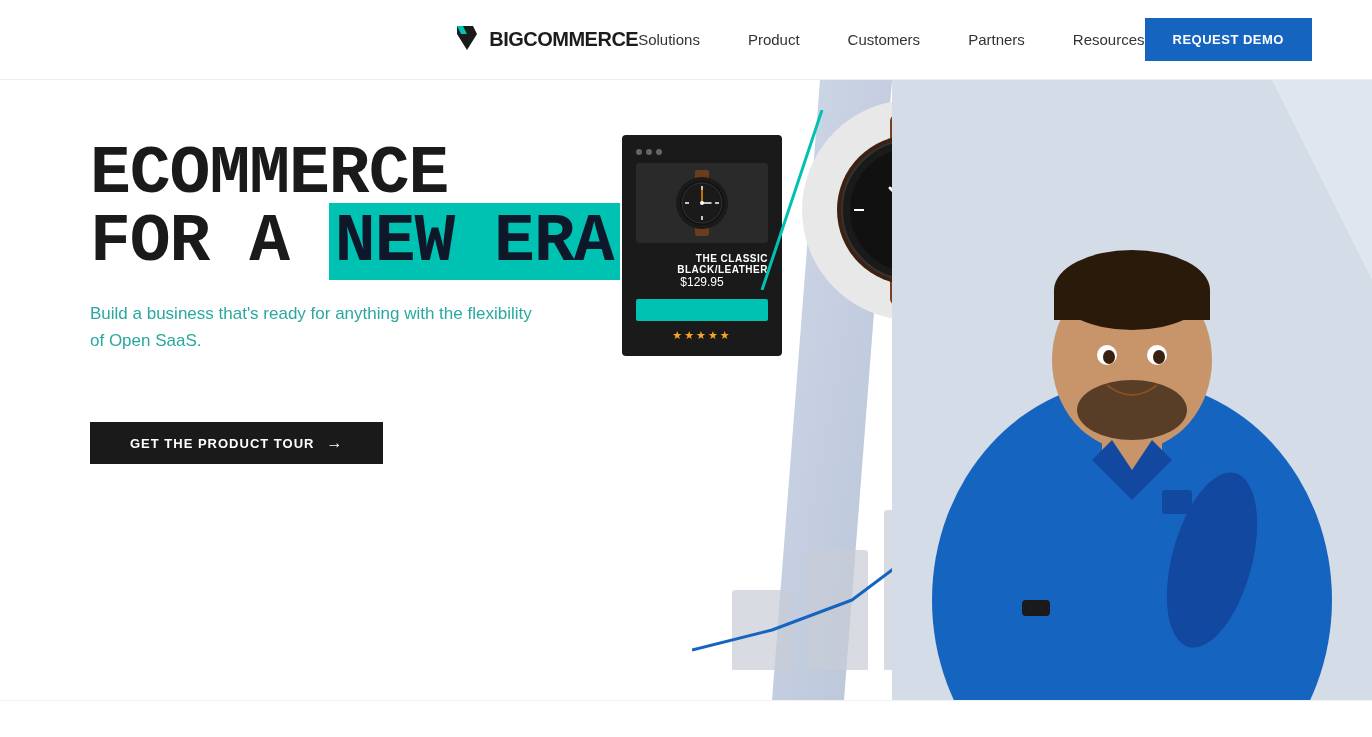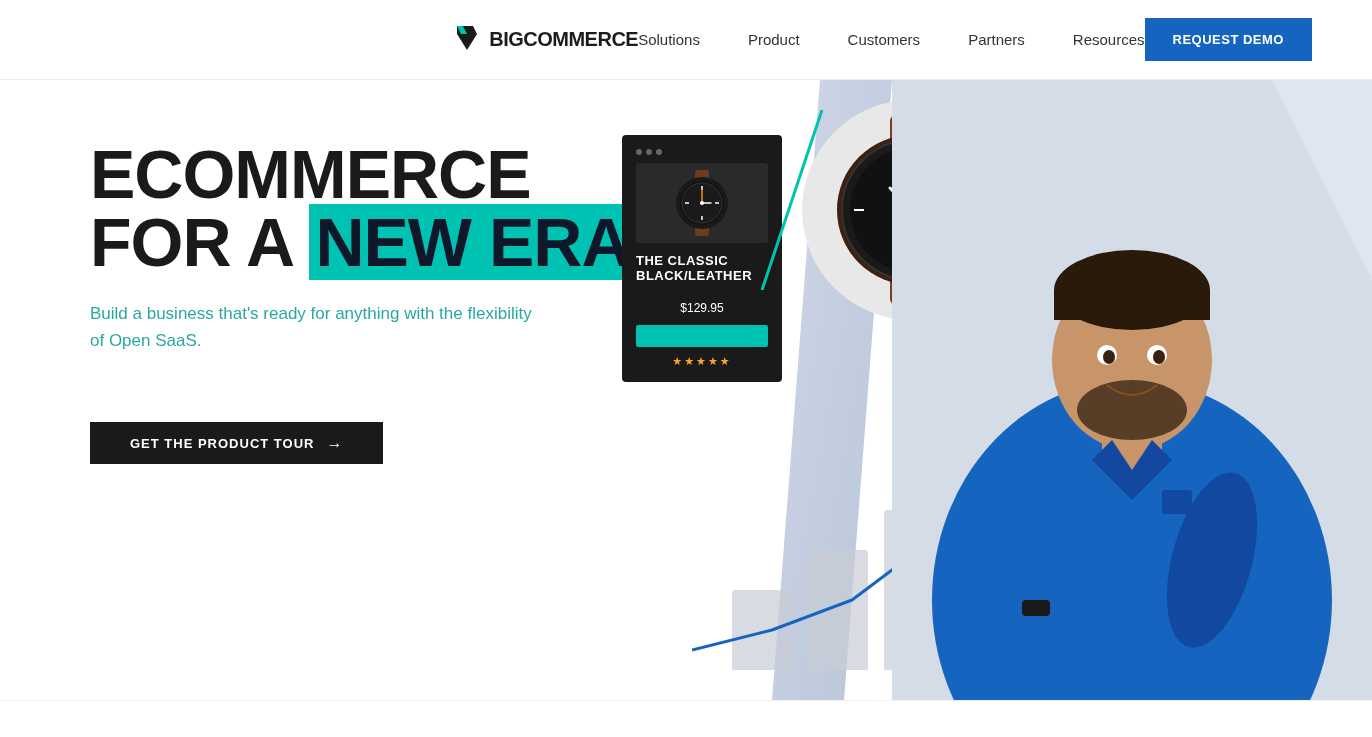--- a/index.html
+++ b/index.html
@@ -71,20 +71,21 @@
       z-index: 5;
     }
     .hero-title {
       font-size: 68px;
       font-weight: 900;
       line-height: 1.0;
       color: #1a1a1a;
       text-transform: uppercase;
       letter-spacing: -1px;
       margin-bottom: 24px;
+      font-family: Liberation Mono, monospace;
     }
     .hero-title .highlight {
       background: #00c2b2;
       color: #0f172a;
       padding: 0 6px;
       display: inline;
     }
     .hero-subtitle {
       font-size: 17px;
       color: #2aa8a0;
@@ -142,25 +143,25 @@
       justify-content: center;
       margin-bottom: 10px;
       overflow: hidden;
     }
     .watch-small {
       width: 70px;
       height: 70px;
     }
     .product-card-title {
       color: #fff;
-      font-size: 13px;
-      text-align: left;
+      font-size: 10px;
+      text-align: right;
       letter-spacing: 0.5px;
       text-transform: uppercase;
-      margin-bottom: 18px;
+      margin-bottom: 0;
       font-weight: 600;
     }
     .product-card-price {
       color: #fff;
       font-size: 12px;
       text-align: center;
       margin-bottom: 10px;
     }
     .product-card-btn {
       width: 100%;

